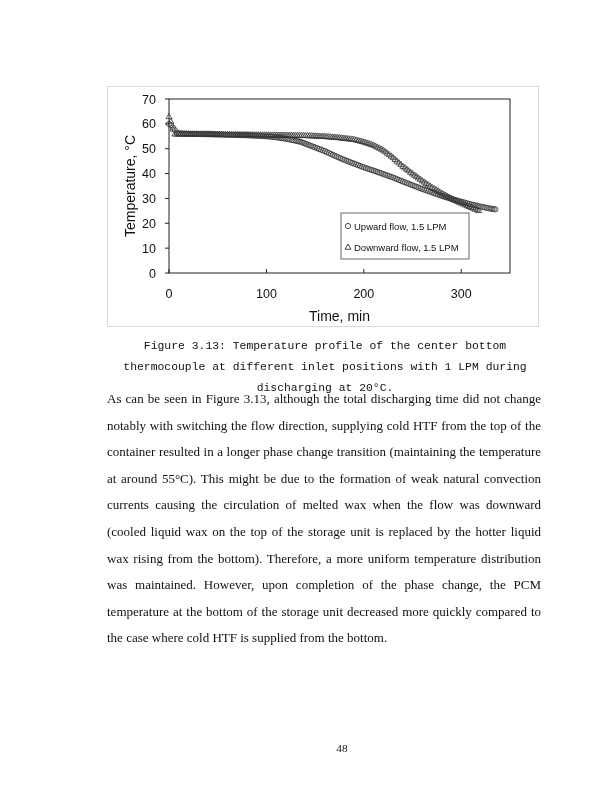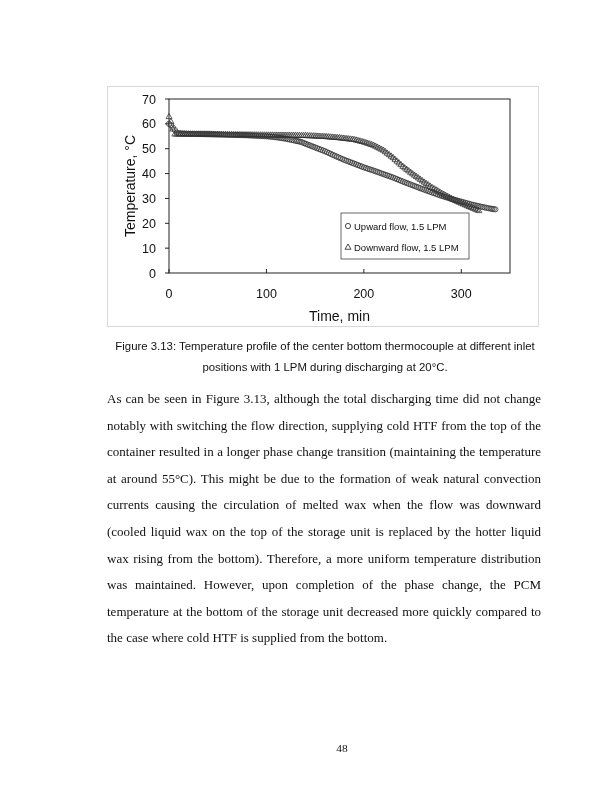--- a/index.html
+++ b/index.html
@@ -5,21 +5,21 @@
   html, body { margin: 0; padding: 0; background: #ffffff; }
   body { width: 612px; height: 792px; position: relative; overflow: hidden; }
   .page { position: absolute; left: 0; top: 0; width: 612px; height: 792px; background: #fff; }
   .chart-frame {
     position: absolute; left: 107px; top: 86px; width: 432px; height: 241px;
     border: 1px solid #d9d9d9; box-sizing: border-box; background: #fff;
   }
   #chart-svg { position: absolute; left: 0; top: 0; }
   .caption {
     position: absolute; left: 100px; top: 336px; width: 450px;
-    font-family: Liberation Sans, sans-serif; font-size: 11.4px; line-height: 21px;
+    font-family: Liberation Mono, monospace; font-size: 11.4px; line-height: 21px;
     text-align: center; color: #111;
   }
   .body-text {
     position: absolute; left: 107px; top: 386px; width: 434px;
     font-family: "Liberation Serif", serif; font-size: 13px; line-height: 26.6px;
     text-align: justify; color: #111;
   }
   .body-text p { margin: 0; }
   .page-number {
     position: absolute; left: 0; top: 742px; width: 612px; text-align: center;

